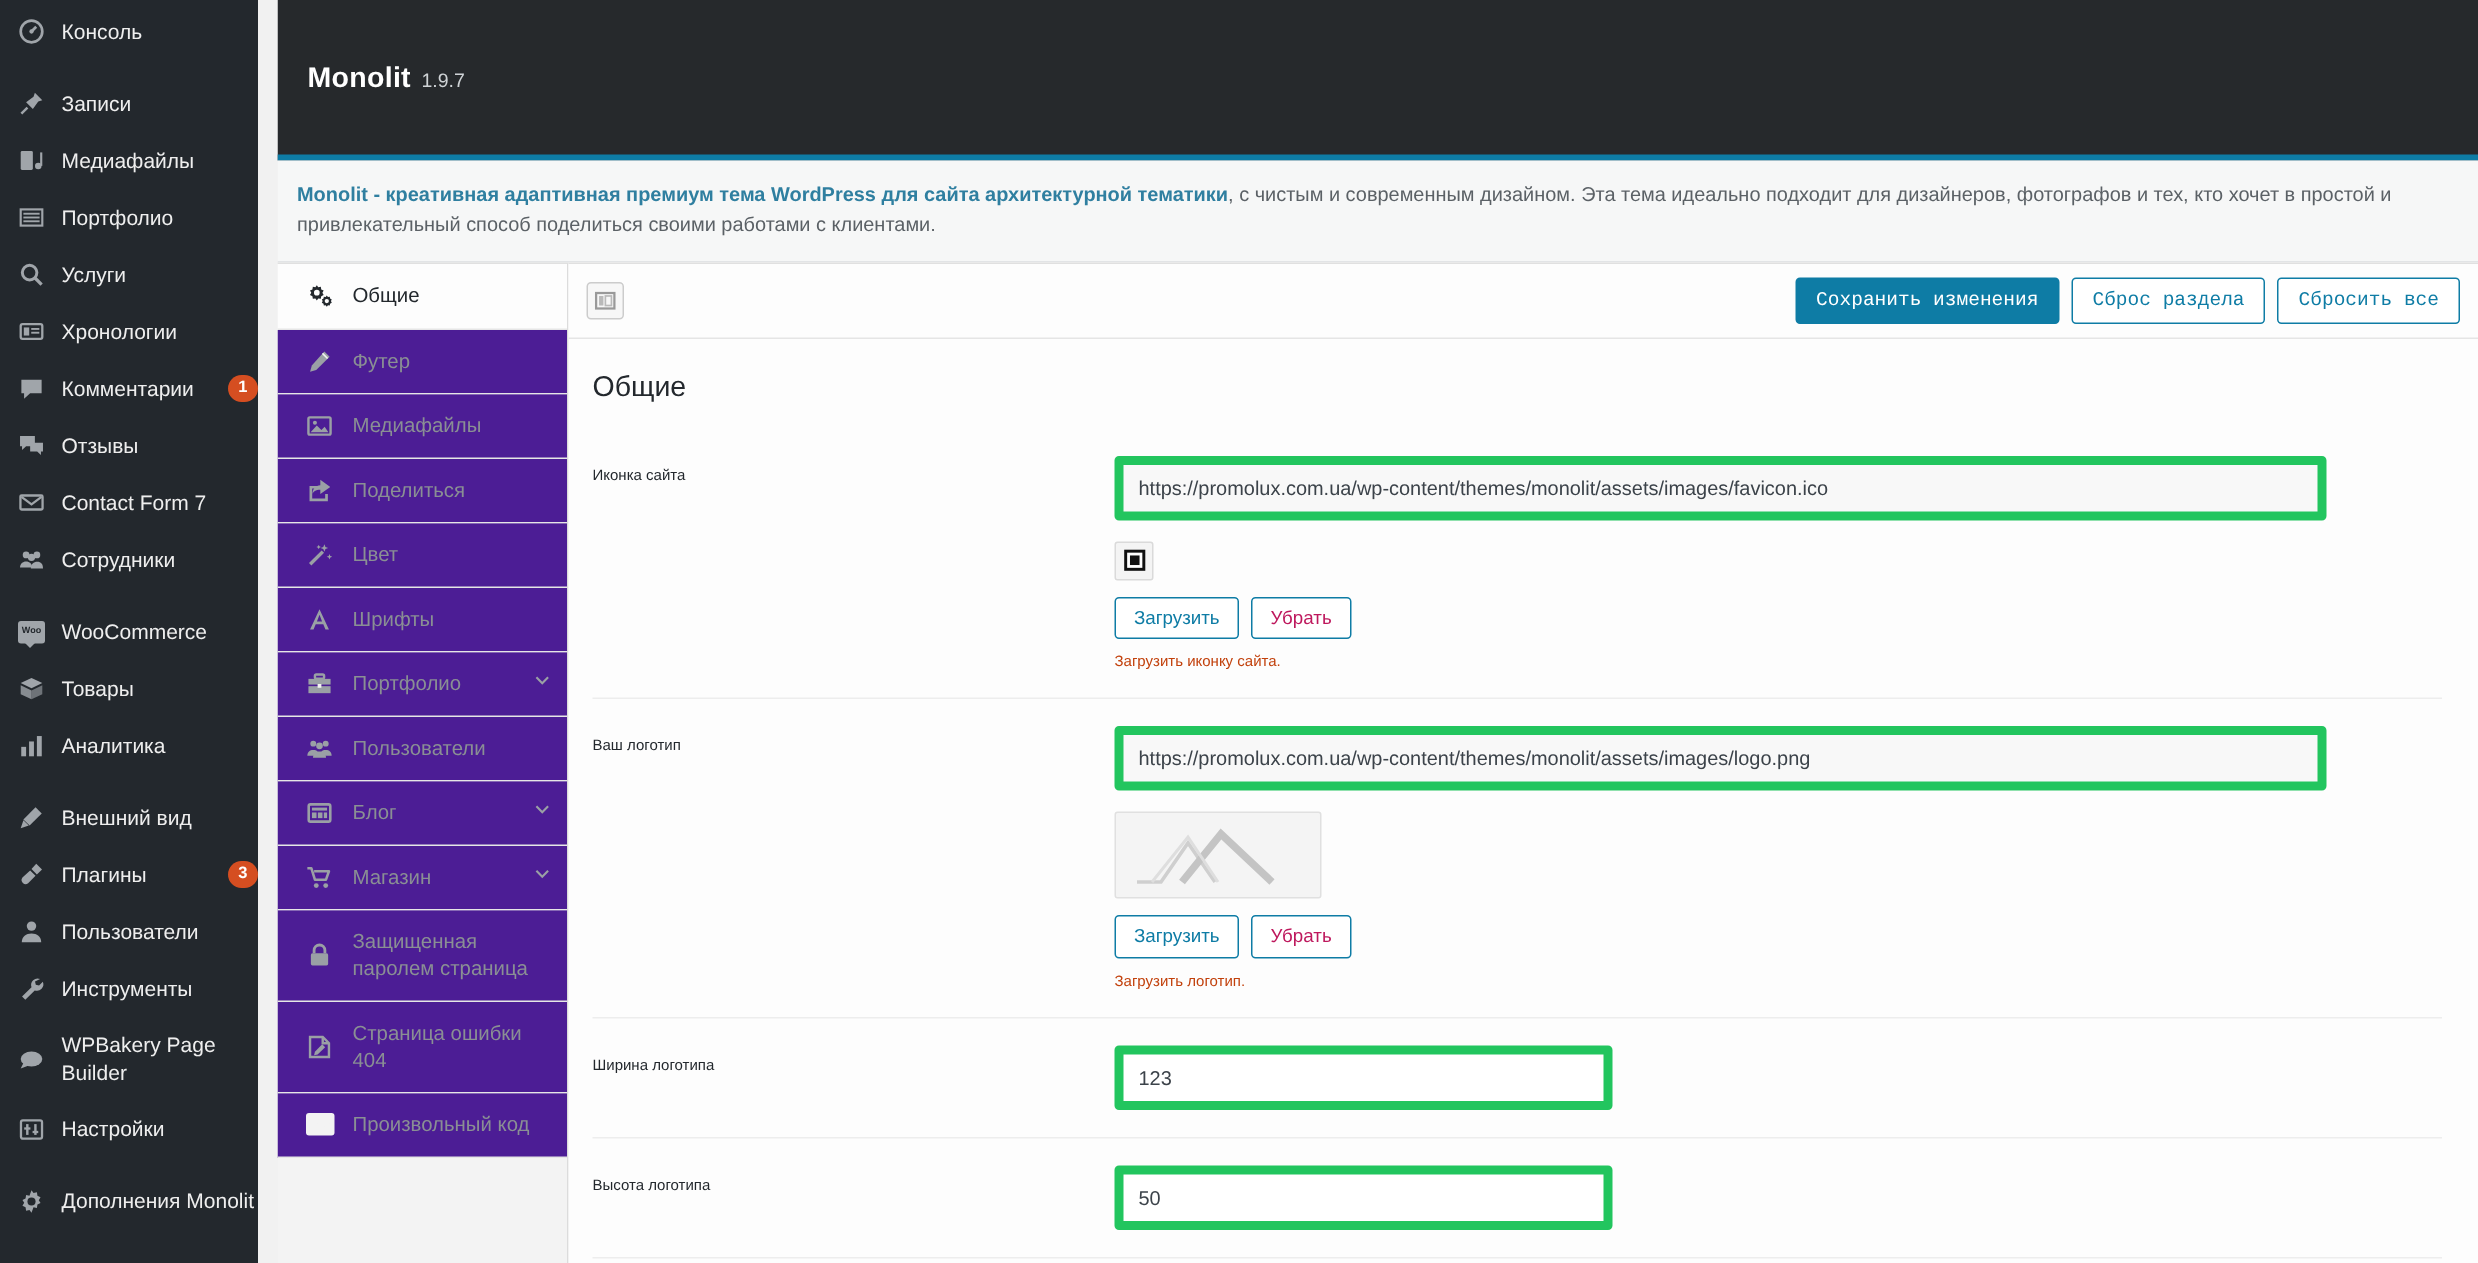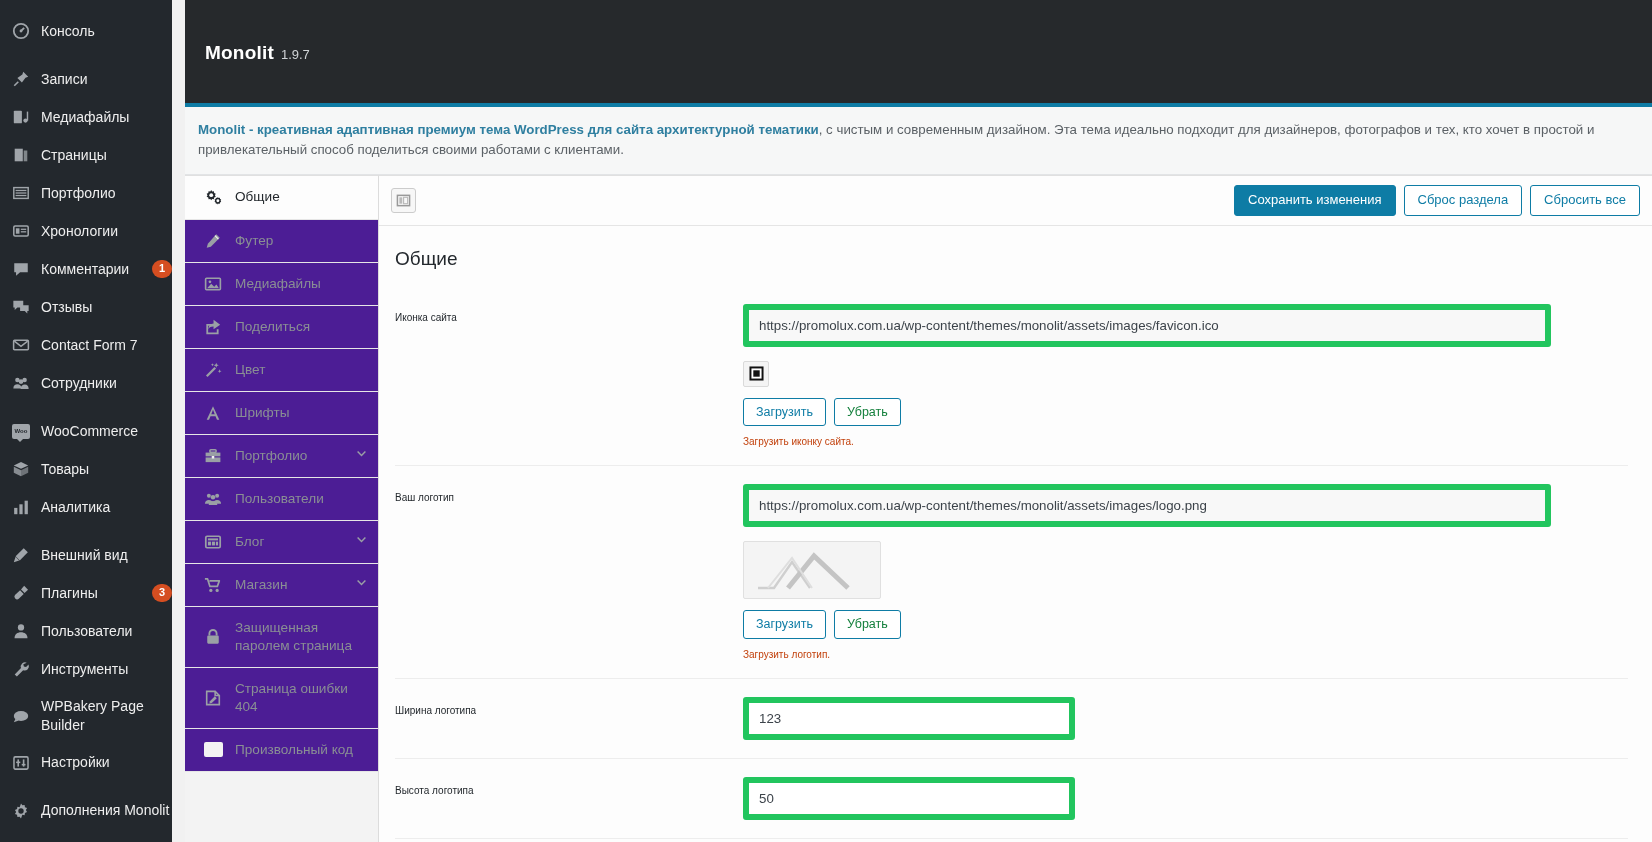--- a/index.html
+++ b/index.html
@@ -8,21 +8,21 @@
     font-family: "Liberation Sans", sans-serif;
     background: #f1f1f1;
     overflow: hidden;
   }
   .app { display: flex; width: 1652px; height: 842px; }
 
   
   .wp-sidebar {
     width: 172px; min-width: 172px; height: 842px;
     background: #23282d; color: #eee;
-    padding-top: 12px;
+    padding-top: 2px;
     overflow: hidden;
   }
   .wp-item {
     display: flex; align-items: center;
     padding: 9px 0 9px 10px;
     font-size: 14px; color: #eee; line-height: 1.35;
     position: relative;
   }
   .wp-item.sep-top { margin-top: 10px; }
   .wp-item .wp-ico {
@@ -105,21 +105,21 @@
     display: flex; align-items: center;
     padding: 8px 12px; border-bottom: 1px solid #e5e5e5;
     background: #fdfdfd; height: 50px;
   }
   .expand-btn {
     width: 25px; height: 25px; border: 1px solid #ccc; border-radius: 3px;
     background: #f7f7f7; display: flex; align-items: center; justify-content: center;
   }
   .tb-right { margin-left: auto; display: flex; gap: 8px; }
   .btn {
-    font-family: Liberation Sans, sans-serif;
+    font-family: Liberation Mono, monospace;
     font-size: 13px; padding: 7px 13px; border-radius: 3px;
     border: 1px solid #0e7ca5; background: #fff; color: #0e7ca5;
     line-height: 1.1; white-space: nowrap;
   }
   .btn.primary { background: #0e7ca5; color: #fff; border-color: #0e7ca5; font-weight: normal; }
 
   .c-inner { padding: 18px 24px 0 16px; }
   .section-title { font-size: 19px; color: #23282d; font-weight: normal; margin: 4px 0 16px 0; }
 
   .field {
@@ -146,21 +146,21 @@
     width: 138px; height: 58px; border: 1px solid #e0e0e0; background: #f4f4f4;
     border-radius: 2px; margin: 14px 0 0 0;
     display: flex; align-items: center; justify-content: center; overflow: hidden;
   }
   .mini-btns { display: flex; gap: 8px; margin-top: 11px; }
   .btn-sm {
     font-family: "Liberation Sans", sans-serif; font-size: 12.5px;
     padding: 6px 12px; border-radius: 3px;
     border: 1px solid #0e7ca5; background: #fff; color: #0e7ca5; line-height: 1.15;
   }
-  .btn-sm.danger { border-color: #0e7ca5; color: #15803d; }
+  .btn-sm.danger { border-color: #0e7ca5; color: #be185d; }
   .f-help { font-size: 10px; color: #c2410c; margin-top: 10px; }
 </style>
 </head>
 <body>
 
 <div class="app">
 
   <nav class="wp-sidebar" id="wp-sidebar">
       <div class="wp-item">
         <span class="wp-ico">
@@ -187,36 +187,36 @@
             <rect x="2" y="3" width="9" height="14" rx="1" fill="currentColor"></rect>
             <circle cx="15" cy="14" r="2.4" fill="currentColor"></circle>
             <rect x="16.4" y="4" width="1.6" height="10" fill="currentColor"></rect>
           </svg>
         </span>
         <span class="wp-label">Медиафайлы</span>
       </div>
       <div class="wp-item">
         <span class="wp-ico">
           <svg width="18" height="18" viewBox="0 0 20 20">
-            <rect x="3" y="3" width="9" height="14" fill="currentColor"></rect>
-            <rect x="13" y="5" width="4" height="12" fill="currentColor" opacity=".75"></rect>
-          </svg>
-        </span>
-        <span class="wp-label">Страницы</span>
-      </div>
-      <div class="wp-item">
-        <span class="wp-ico">
-          <svg width="18" height="18" viewBox="0 0 20 20">
             <rect x="2" y="4" width="16" height="12" fill="none" stroke="currentColor" stroke-width="1.6"></rect>
             <rect x="4" y="6.5" width="12" height="1.4" fill="currentColor"></rect>
             <rect x="4" y="9.3" width="12" height="1.4" fill="currentColor"></rect>
             <rect x="4" y="12.1" width="12" height="1.4" fill="currentColor"></rect>
           </svg>
         </span>
         <span class="wp-label">Портфолио</span>
+      </div>
+      <div class="wp-item">
+        <span class="wp-ico">
+          <svg width="18" height="18" viewBox="0 0 20 20">
+            <circle cx="8.6" cy="8.6" r="5.4" fill="none" stroke="currentColor" stroke-width="2.2"></circle>
+            <path d="M12.6 12.6 L17.5 17.5" stroke="currentColor" stroke-width="2.4"></path>
+          </svg>
+        </span>
+        <span class="wp-label">Услуги</span>
       </div>
       <div class="wp-item">
         <span class="wp-ico">
           <svg width="18" height="18" viewBox="0 0 20 20">
             <rect x="2" y="4.5" width="16" height="11" rx="1.4" fill="none" stroke="currentColor" stroke-width="1.7"></rect>
             <rect x="4.3" y="7" width="4" height="6" fill="currentColor"></rect>
             <rect x="9.8" y="7.4" width="6" height="1.4" fill="currentColor"></rect>
             <rect x="9.8" y="10.2" width="6" height="1.4" fill="currentColor"></rect>
           </svg>
         </span>

